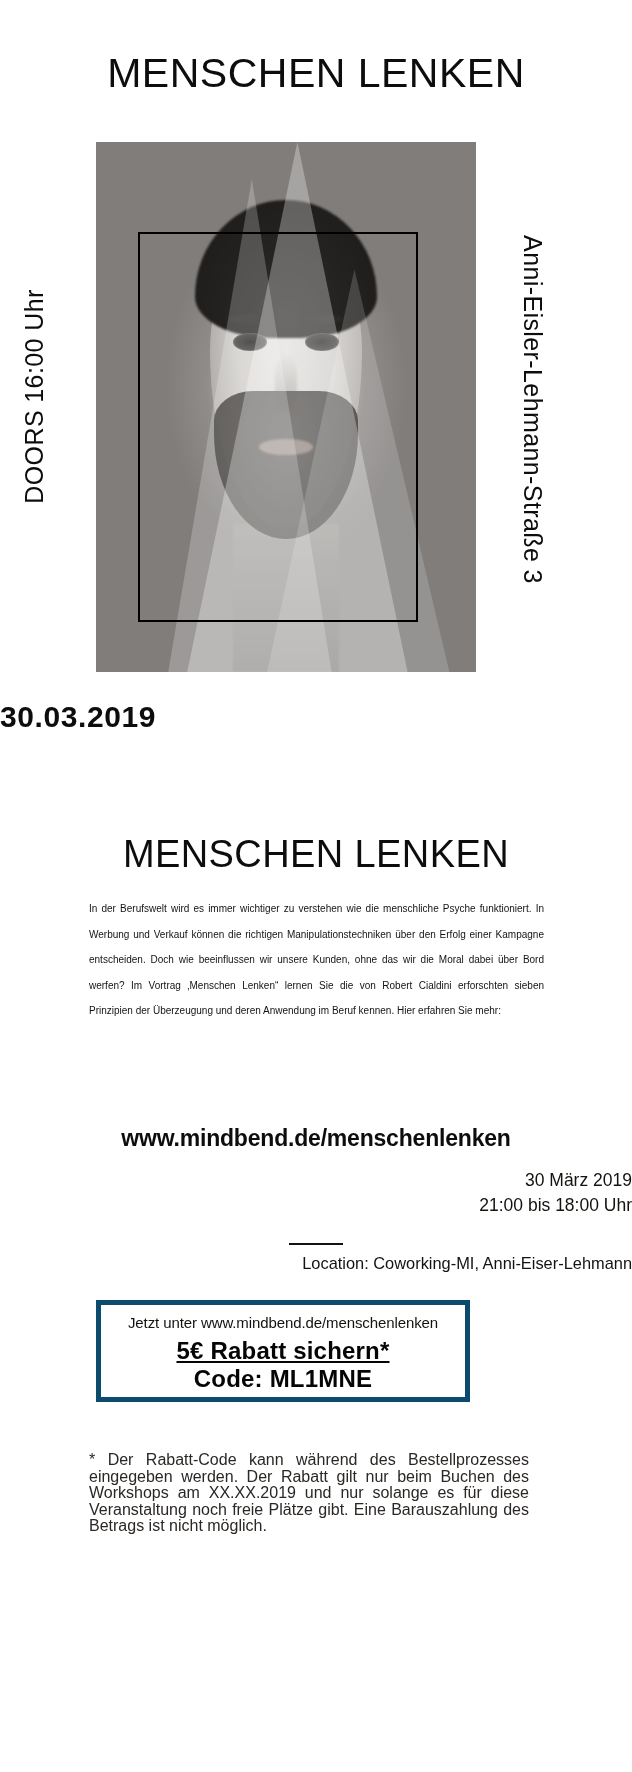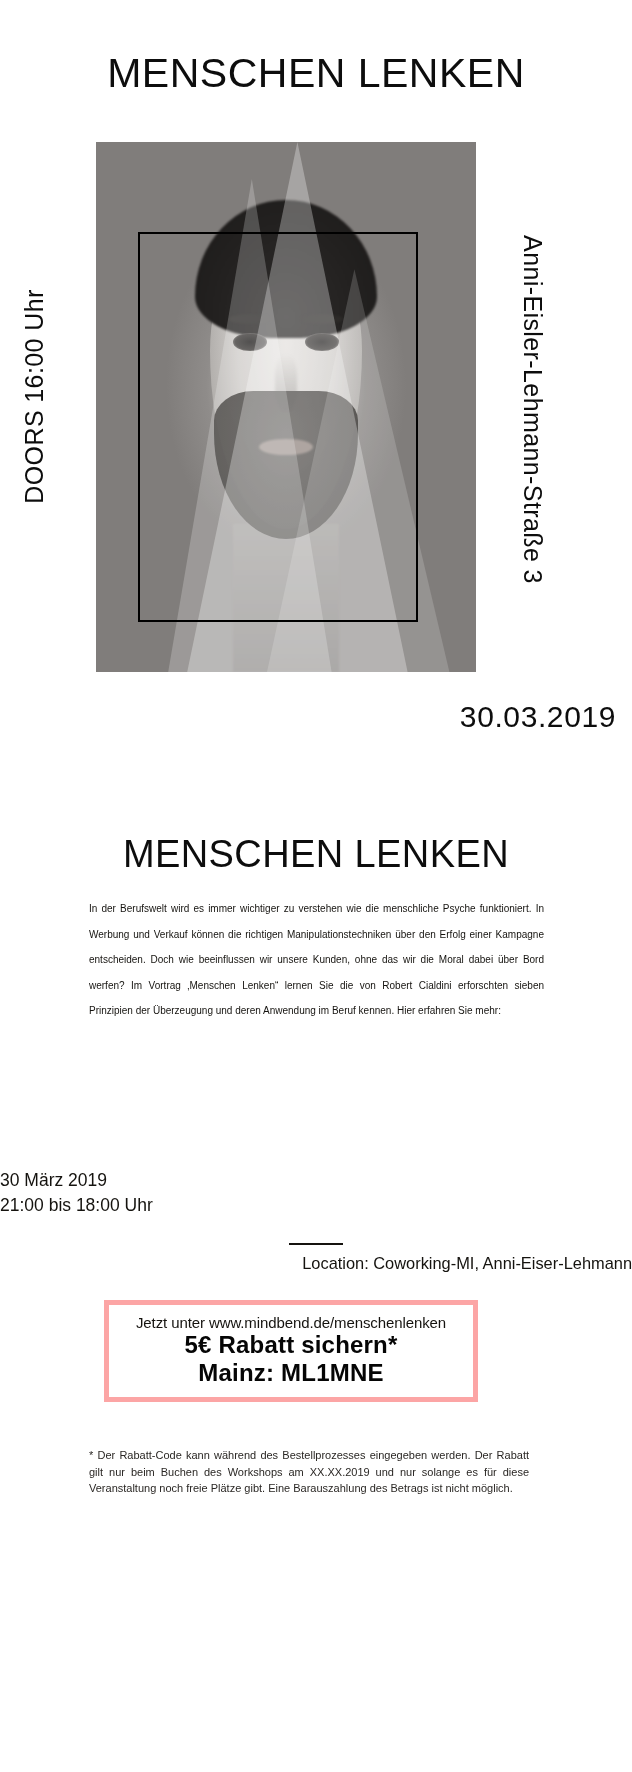--- a/index.html
+++ b/index.html
@@ -201,24 +201,25 @@
     color: #0d0d0d;
     white-space: nowrap;
   }
 
   
   .hero-date {
     position: absolute;
     top: 700px;
     left: 0;
     width: 616px;
-    text-align: right;
+    text-align: left;
     font-size: 30px;
     letter-spacing: 0.6px;
     color: #0d0d0d;
+    font-weight: bold;
   }
 
   
   .body-title {
     position: absolute;
     top: 833px;
     left: 0;
     width: 632px;
     text-align: center;
     font-size: 38px;
@@ -247,21 +248,21 @@
     font-weight: bold;
     letter-spacing: -0.2px;
     color: #0d0d0d;
   }
 
   .details {
     position: absolute;
     top: 1168px;
     left: 0;
     width: 632px;
-    text-align: left;
+    text-align: right;
     font-size: 17.5px;
     line-height: 25px;
     color: #15130f;
   }
   .details .line { display: block; }
 
   .rule {
     position: absolute;
     top: 1243px;
     left: 289px;
@@ -279,57 +280,58 @@
     font-size: 16.4px;
     line-height: 22px;
     color: #15130f;
   }
   .location .line { display: block; }
 
   
   .promo {
     position: absolute;
     top: 1300px;
-    left: 104px;
+    left: 96px;
     width: 374px;
     height: 102px;
-    border: 5px solid #fca5a5;
+    border: 5px solid #0c4a6e;
     box-sizing: border-box;
     text-align: center;
     padding-top: 9px;
   }
   .promo-top {
     font-size: 15px;
     letter-spacing: -0.1px;
     color: #15130f;
     display: block;
   }
   .promo-main {
     display: block;
-    margin-top: 0;
+    margin-top: 6px;
     font-size: 24px;
     font-weight: bold;
     letter-spacing: 0.2px;
     color: #050505;
+    text-decoration: underline;
   }
   .promo-code {
     display: block;
     font-size: 24px;
     font-weight: bold;
     letter-spacing: 0.2px;
     color: #050505;
   }
 
   
   .footnote {
     position: absolute;
     top: 1436px;
     left: 89px;
     width: 440px;
-    font-size: 11px;
+    font-size: 16px;
     line-height: 16.5px;
     text-align: justify;
     text-justify: inter-word;
     color: #2a2724;
   }
 </style>
 </head>
 <body>
 
 <div class="flyer">
@@ -359,33 +361,34 @@
   <div class="side-left">DOORS 16:00 Uhr</div>
 
   <div class="side-right">Anni-Eisler-Lehmann-Straße 3</div>
 
   <div class="hero-date">30.03.2019</div>
 
   <div class="body-title">MENSCHEN LENKEN</div>
 
   <p class="body-copy">In der Berufswelt wird es immer wichtiger zu verstehen wie die menschliche Psyche funktioniert. In Werbung und Verkauf können die richtigen Manipulationstechniken über den Erfolg einer Kampagne entscheiden. Doch wie beeinflussen wir unsere Kunden, ohne das wir die Moral dabei über Bord werfen? Im Vortrag ‚Menschen Lenken“ lernen Sie die von Robert Cialdini erforschten sieben Prinzipien der Überzeugung und deren Anwendung im Beruf kennen. Hier erfahren Sie mehr:</p>
 
+  <div class="site-link">www.mindbend.de/menschenlenken</div>
 
   <div class="details">
     <span class="line">30 März 2019</span>
     <span class="line">21:00 bis 18:00 Uhr</span>
   </div>
 
   <div class="rule"></div>
 
   <div class="location">
     <span class="line">Location: Coworking-MI, Anni-Eiser-Lehmann</span>
   </div>
 
   <div class="promo">
     <span class="promo-top">Jetzt unter www.mindbend.de/menschenlenken</span>
     <span class="promo-main">5€ Rabatt sichern*</span>
-    <span class="promo-code">Mainz: ML1MNE</span>
+    <span class="promo-code">Code: ML1MNE</span>
   </div>
 
   <p class="footnote">* Der Rabatt-Code kann während des Bestellprozesses eingegeben werden. Der Rabatt gilt nur beim Buchen des Workshops am XX.XX.2019 und nur solange es für diese Veranstaltung noch freie Plätze gibt. Eine Barauszahlung des Betrags ist nicht möglich.</p>
 
 </div>
 
 </body></html>

